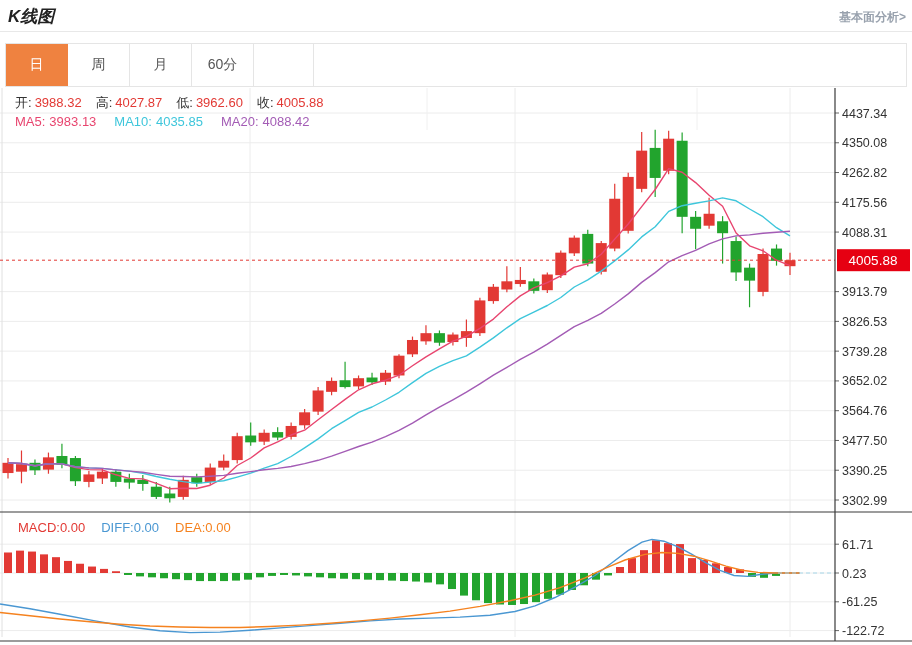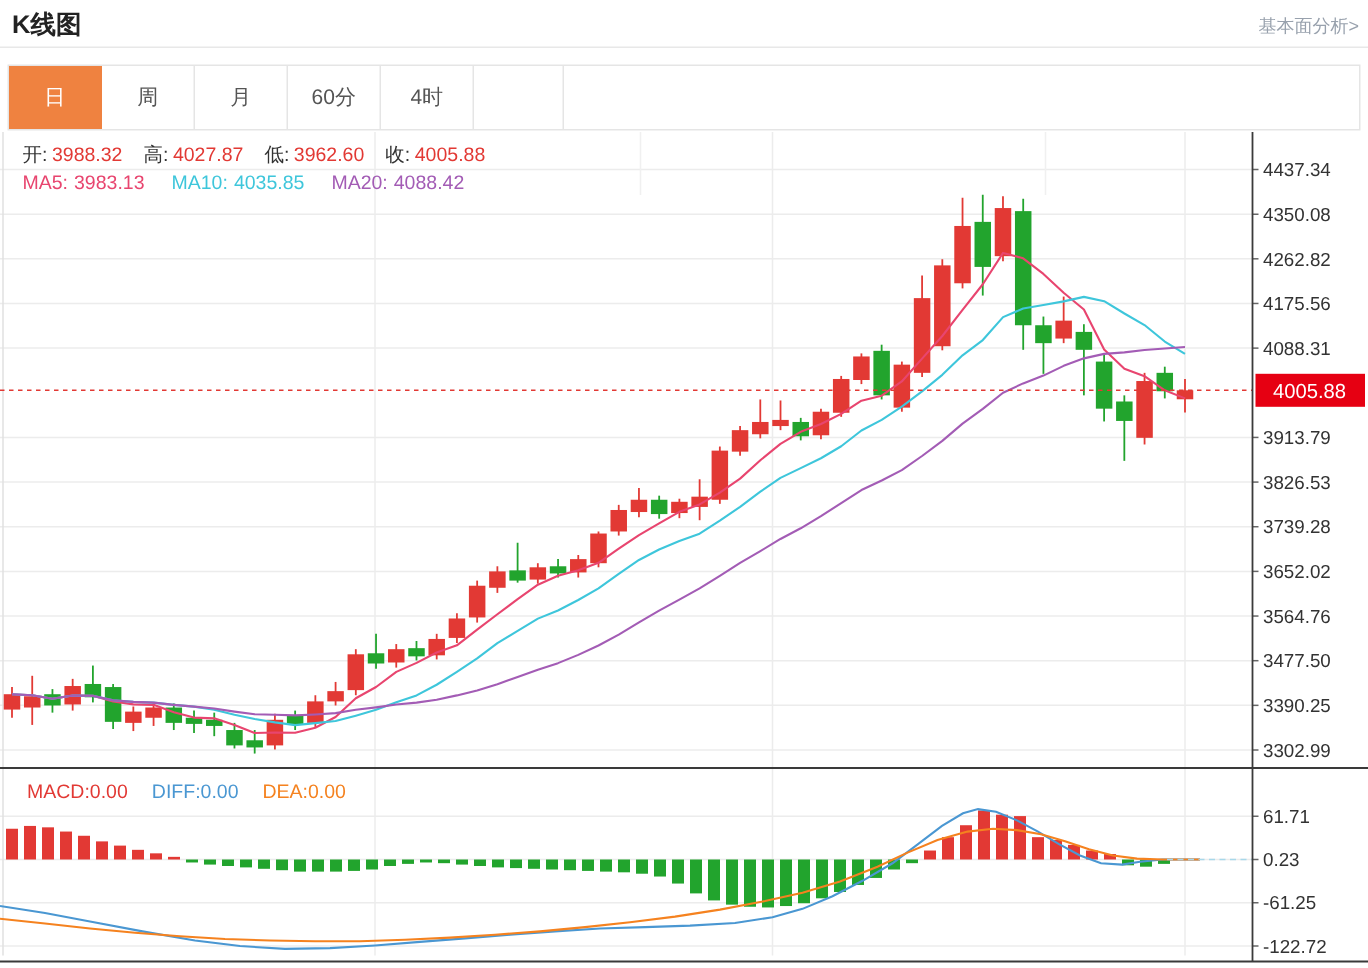--- a/index.html
+++ b/index.html
@@ -1,19 +1,19 @@
 <!DOCTYPE html>
 <html><head>
 <meta charset="utf-8">
 <style>
   html,body{margin:0;padding:0;background:#fff;}
   .page{position:relative;width:912px;height:645px;background:#fff;font-family:"Liberation Sans",sans-serif;overflow:hidden;}
   .hdr{position:absolute;top:5px;left:8px;right:6px;display:flex;justify-content:space-between;align-items:flex-start;}
-  .title{font-size:17px;font-weight:bold;color:#222;}
-  .fund-link{font-size:12px;color:#98a1ad;text-decoration:none;margin-top:4px;cursor:pointer;}
+  .title{font-size:17px;font-weight:bold;color:#222;font-style:italic;}
+  .fund-link{font-size:12px;color:#98a1ad;text-decoration:none;margin-top:4px;cursor:pointer;font-weight:bold;}
   .rule{position:absolute;top:31px;left:0;width:912px;border-top:1px solid #e8e8e8;}
   .tabbar{position:absolute;left:5px;top:43px;width:902px;height:44px;display:flex;border:1px solid #e5e5e5;box-sizing:border-box;background:#fff;}
   .tab{width:62px;height:100%;display:flex;align-items:center;justify-content:center;font-size:14px;color:#555;border-right:1px solid #e5e5e5;box-sizing:border-box;cursor:pointer;}
   .tab.active{background:#ef8240;color:#fff;border-right:1px solid #ef8240;}
   .tab-spacer{width:60px;height:100%;border-right:1px solid #e5e5e5;box-sizing:border-box;}
   svg#chart{position:absolute;left:0;top:88px;}
   svg text{font-family:"Liberation Sans","DejaVu Sans",sans-serif;}
 </style>
 </head>
 <body>
@@ -22,21 +22,20 @@
   <div class="hdr">
     <span class="title">K线图</span>
     <a class="fund-link">基本面分析&gt;</a>
   </div>
   <div class="rule"></div>
   <div class="tabbar">
       <div class="tab active">日</div>
       <div class="tab">周</div>
       <div class="tab">月</div>
       <div class="tab">60分</div>
-      <div class="tab">4时</div>
       <div class="tab-spacer"></div>
     </div>
   <svg id="chart" width="912" height="557" viewBox="0 88 912 557">
       <g stroke="#ececec" stroke-width="1">
         <line x1="0" y1="113" x2="835" y2="113"></line>
         <line x1="0" y1="142.7700180720237" x2="835" y2="142.7700180720237"></line>
         <line x1="0" y1="172.54003614404738" x2="835" y2="172.54003614404738"></line>
         <line x1="0" y1="202.31005421607077" x2="835" y2="202.31005421607077"></line>
         <line x1="0" y1="232.07666064265882" x2="835" y2="232.07666064265882"></line>
         <line x1="0" y1="291.61669678670603" x2="835" y2="291.61669678670603"></line>

